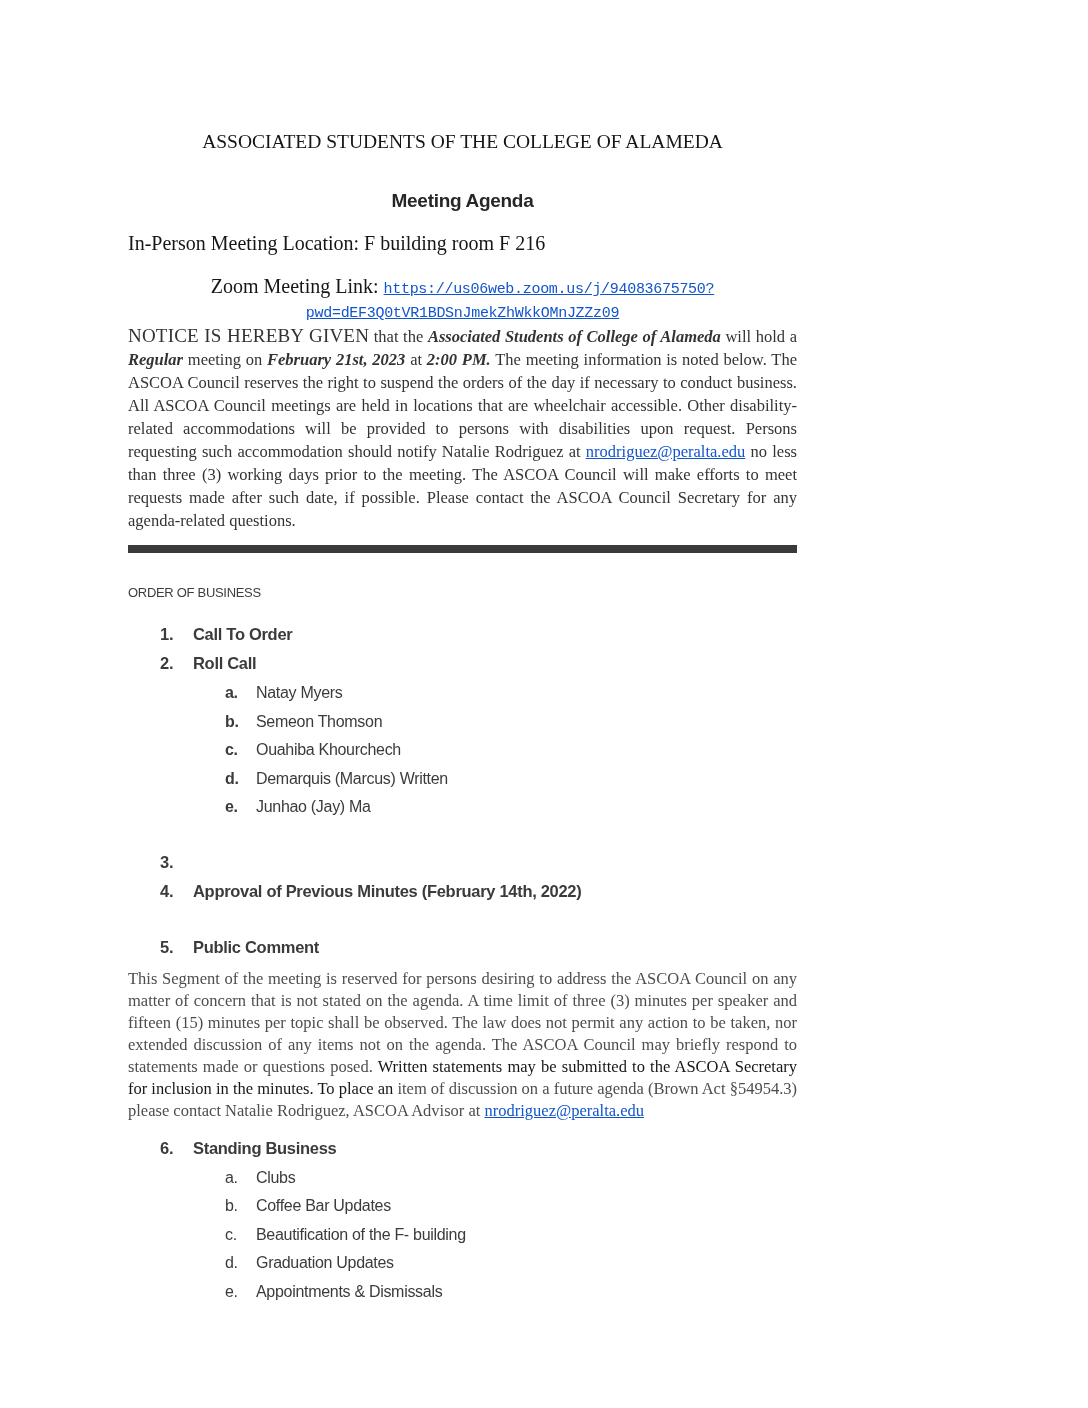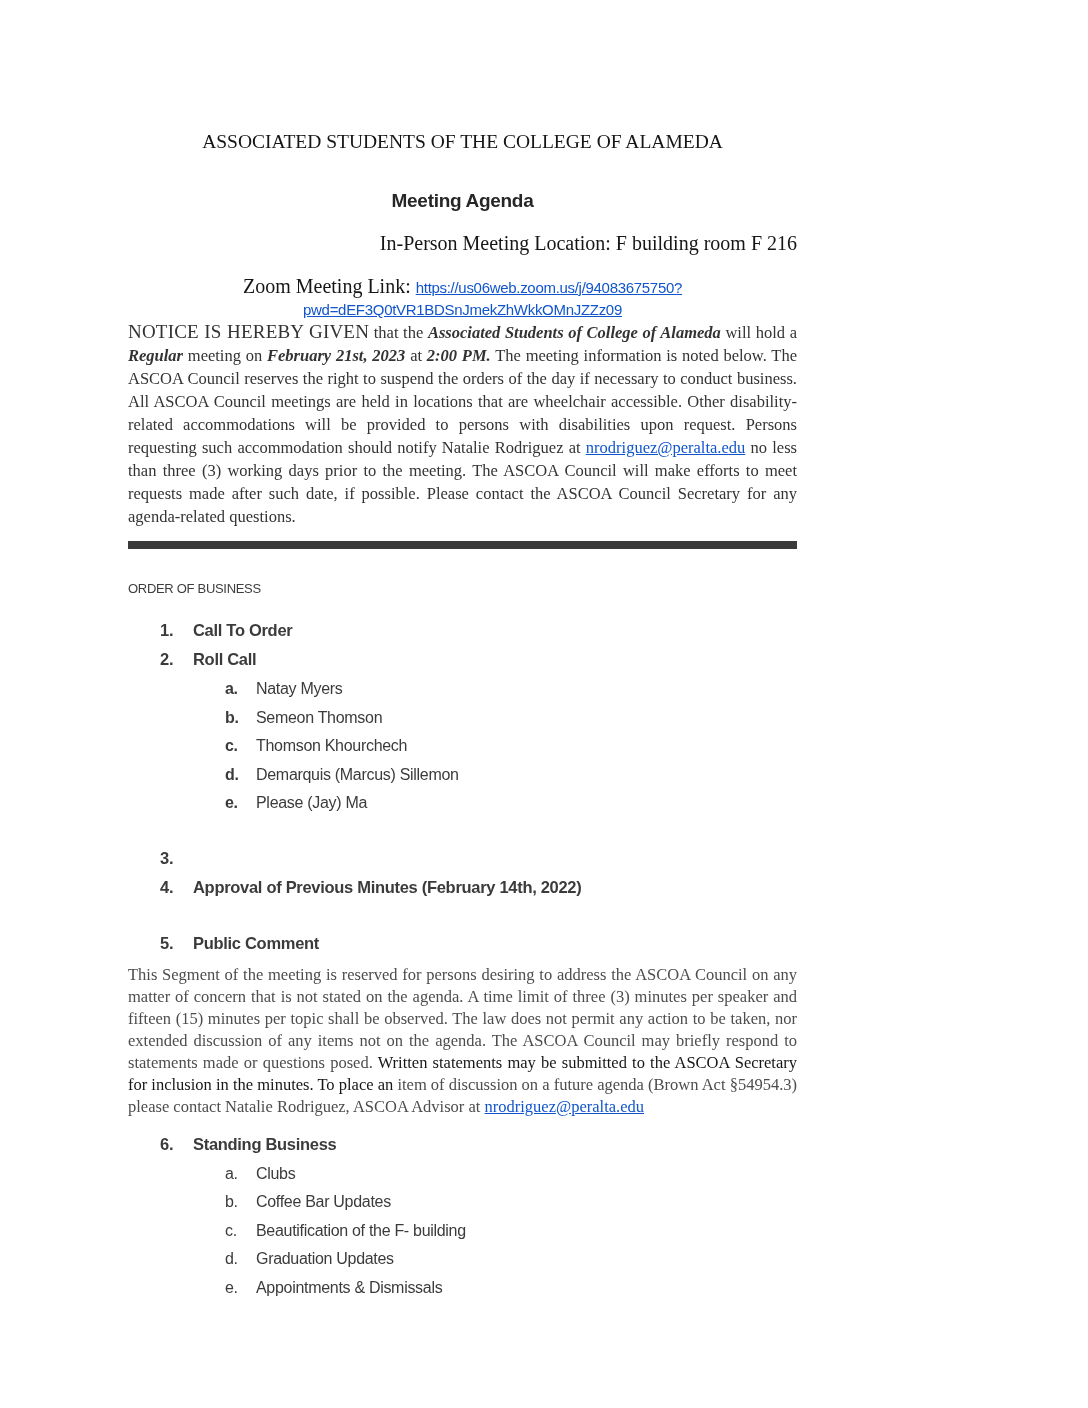--- a/index.html
+++ b/index.html
@@ -43,37 +43,37 @@
     font-size: 18px;
     font-weight: 400;
     line-height: 20px;
     text-align: center;
     color: #3d3d3d;
   }
   .location-line {
     margin-top: 22px;
     font-size: 20px;
     line-height: 21px;
-    text-align: right;
+    text-align: left;
     color: #161616;
   }
   .zoom-line {
     margin-top: 22px;
     font-size: 20px;
     line-height: 21px;
     text-align: center;
     color: #161616;
   }
   .link {
     color: #1155cc;
     text-decoration: underline;
     cursor: pointer;
   }
   .zoom-url {
-    font-family: Liberation Sans, sans-serif;
+    font-family: Liberation Mono, monospace;
     letter-spacing: -0.3px;
     font-size: 15px;
   }
 
   
   .notice {
     font-size: 16.5px;
     line-height: 23px;
     text-align: justify;
     color: #333333;
@@ -168,29 +168,29 @@
       <div class="sub-row">
         <span class="sub-letter bold">a.</span>
         <span>Natay Myers</span>
       </div>
       <div class="sub-row">
         <span class="sub-letter bold">b.</span>
         <span>Semeon Thomson</span>
       </div>
       <div class="sub-row">
         <span class="sub-letter bold">c.</span>
-        <span>Thomson Khourchech</span>
+        <span>Ouahiba Khourchech</span>
       </div>
       <div class="sub-row">
         <span class="sub-letter bold">d.</span>
-        <span>Demarquis (Marcus) Sillemon</span>
+        <span>Demarquis (Marcus) Written</span>
       </div>
       <div class="sub-row">
         <span class="sub-letter bold">e.</span>
-        <span>Please (Jay) Ma</span>
+        <span>Junhao (Jay) Ma</span>
       </div>
 
       <div class="spacer27"></div>
 
       <div class="agenda-row">
         <span class="agenda-num">3.</span>
       </div>
 
       <div class="agenda-row">
         <span class="agenda-num">4.</span>

